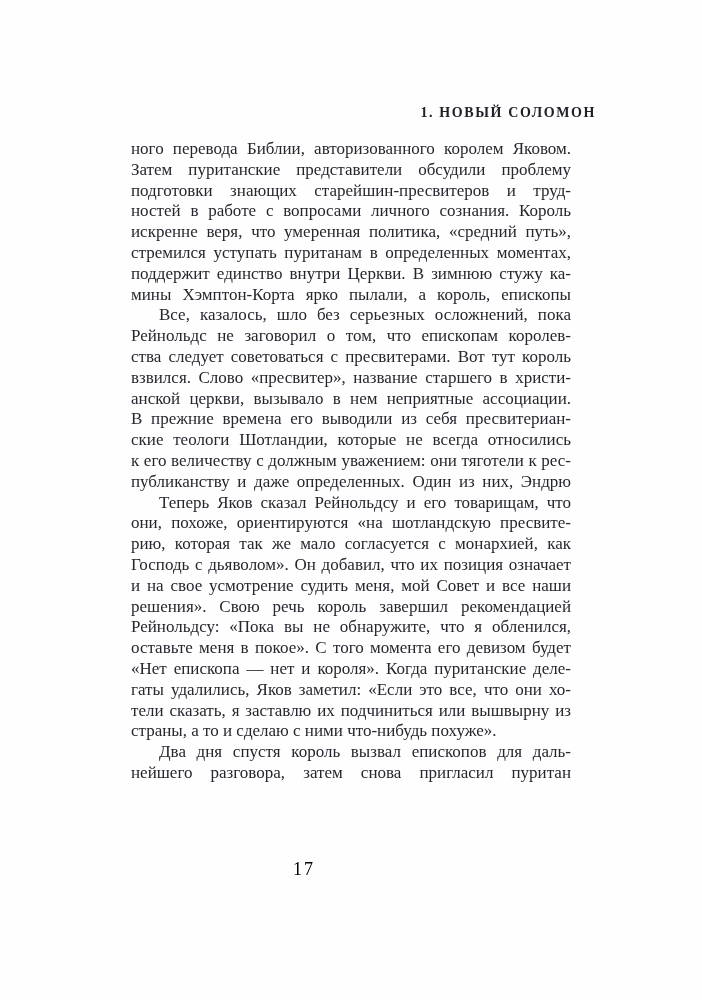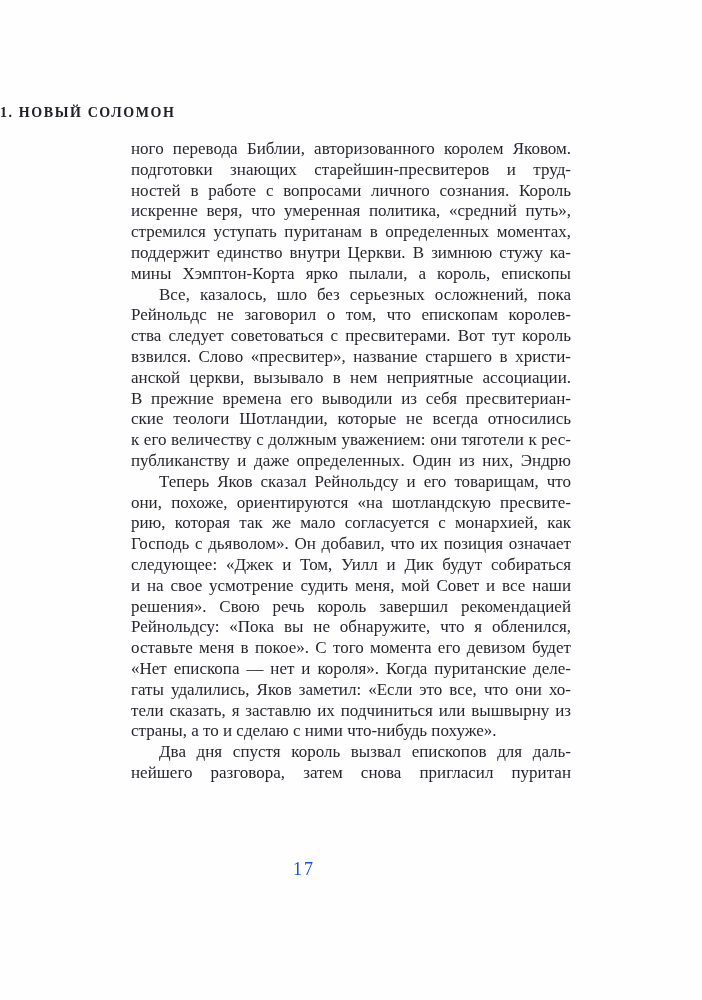--- a/index.html
+++ b/index.html
@@ -14,21 +14,21 @@
     background: #fefefe;
     font-family: "Liberation Serif", "DejaVu Serif", serif;
     color: #26262e;
     overflow: hidden;
   }
   .chapter-header {
     position: absolute;
     top: 105px;
     left: 0;
     width: 596px;
-    text-align: left;
+    text-align: right;
     font-size: 14px;
     font-weight: 700;
     letter-spacing: 1.6px;
     color: #202028;
     text-transform: uppercase;
   }
   .text-block {
     position: absolute;
     left: 131px;
     top: 139px;
@@ -52,33 +52,34 @@
     text-indent: 28px;
   }
   .page-number {
     position: absolute;
     top: 859px;
     left: 0;
     width: 608px;
     text-align: center;
     font-size: 18px;
     letter-spacing: 2px;
-    color: #1d4ed8;
+    color: #000000;
     font-feature-settings: "onum";
   }
 </style>
 </head>
 <body>
 
 <div class="page">
   <div class="chapter-header">1. НОВЫЙ СОЛОМОН</div>
 
   <div class="text-block">
       <div class="para">
         <div class="line">ного перевода Библии, авторизованного королем Яковом.</div>
+        <div class="line">Затем пуританские представители обсудили проблему</div>
         <div class="line">подготовки знающих старейшин-пресвитеров и труд-</div>
         <div class="line">ностей в работе с вопросами личного сознания. Король</div>
         <div class="line">искренне веря, что умеренная политика, «средний путь»,</div>
         <div class="line">стремился уступать пуританам в определенных моментах,</div>
         <div class="line">поддержит единство внутри Церкви. В зимнюю стужу ка-</div>
         <div class="line">мины Хэмптон-Корта ярко пылали, а король, епископы</div>
       </div>
       <div class="para">
         <div class="line indent">Все, казалось, шло без серьезных осложнений, пока</div>
         <div class="line">Рейнольдс не заговорил о том, что епископам королев-</div>
@@ -88,21 +89,20 @@
         <div class="line">В прежние времена его выводили из себя пресвитериан-</div>
         <div class="line">ские теологи Шотландии, которые не всегда относились</div>
         <div class="line">к его величеству с должным уважением: они тяготели к рес-</div>
         <div class="line">публиканству и даже определенных. Один из них, Эндрю</div>
       </div>
       <div class="para">
         <div class="line indent">Теперь Яков сказал Рейнольдсу и его товарищам, что</div>
         <div class="line">они, похоже, ориентируются «на шотландскую пресвите-</div>
         <div class="line">рию, которая так же мало согласуется с монархией, как</div>
         <div class="line">Господь с дьяволом». Он добавил, что их позиция означает</div>
-        <div class="line">следующее: «Джек и Том, Уилл и Дик будут собираться</div>
         <div class="line">и на свое усмотрение судить меня, мой Совет и все наши</div>
         <div class="line">решения». Свою речь король завершил рекомендацией</div>
         <div class="line">Рейнольдсу: «Пока вы не обнаружите, что я обленился,</div>
         <div class="line">оставьте меня в покое». С того момента его девизом будет</div>
         <div class="line">«Нет епископа — нет и короля». Когда пуританские деле-</div>
         <div class="line">гаты удалились, Яков заметил: «Если это все, что они хо-</div>
         <div class="line">тели сказать, я заставлю их подчиниться или вышвырну из</div>
         <div class="line endline">страны, а то и сделаю с ними что-нибудь похуже».</div>
       </div>
       <div class="para">

